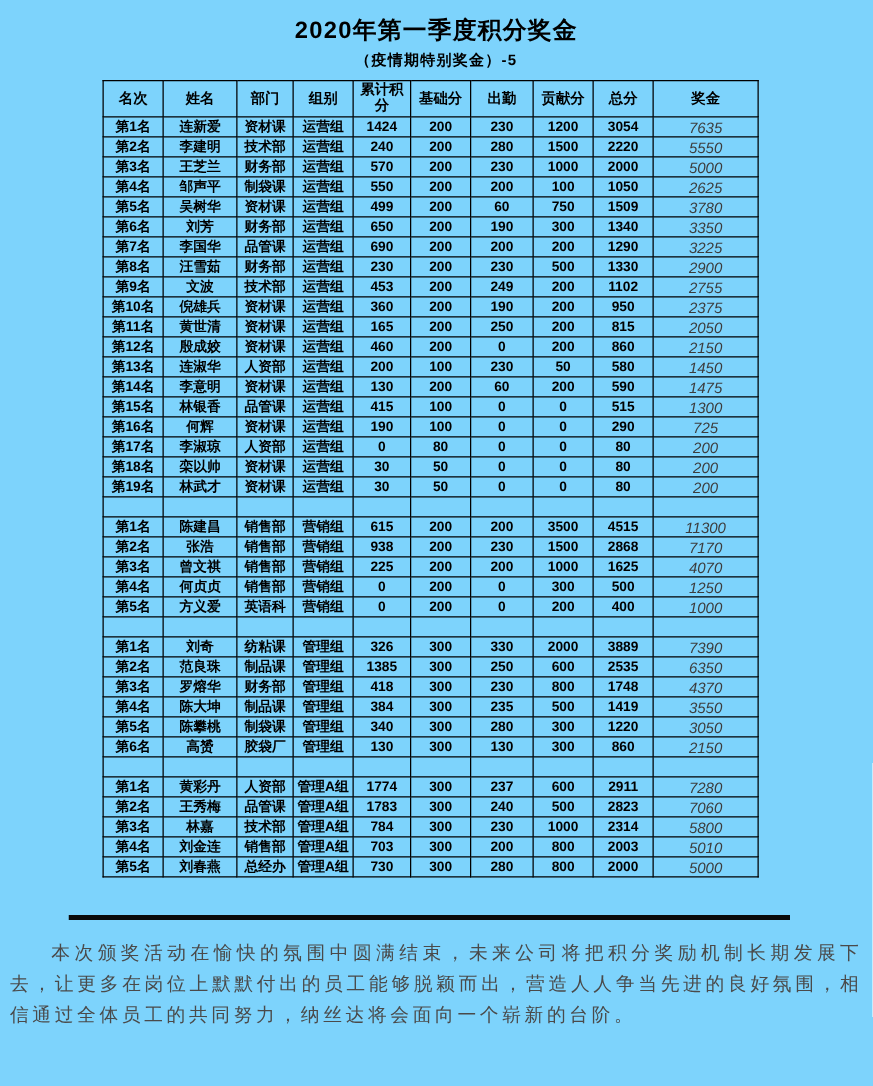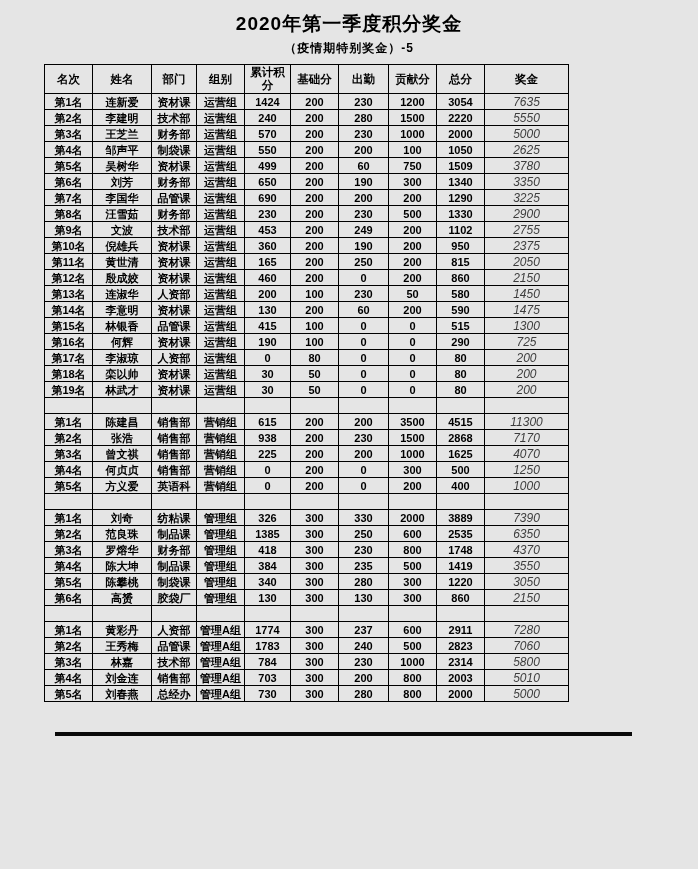--- a/index.html
+++ b/index.html
@@ -1,31 +1,31 @@
 <!DOCTYPE html>
 <html><head>
 <meta charset="utf-8">
 <style>
   * { margin:0; padding:0; box-sizing:border-box; }
   html,body { background:#ffffff; }
   body { width:698px; height:869px; font-family:"Liberation Sans", sans-serif; color:#000; }
-  .page { position:relative; width:698px; height:869px; background:#e5e5e5; overflow:hidden; }
+  .page { position:relative; width:698px; height:869px; background:#7dd3fc; overflow:hidden; }
 
   .title {
     margin-top:11px; text-align:center;
     font-size:19px; font-weight:700; letter-spacing:1px; color:#000;
   }
   .subtitle {
     margin-top:3px; text-align:center;
     font-size:12px; font-weight:700; letter-spacing:1px; color:#000;
   }
 
   table.bonus {
     border-collapse:collapse; table-layout:fixed;
-    width:524px; margin:7px 0 0 44px;
+    width:524px; margin:7px 0 0 82px;
   }
   table.bonus th, table.bonus td {
     border:1px solid #000; text-align:center; vertical-align:middle;
     overflow:hidden;
   }
   table.bonus th {
     height:29px; font-size:11.5px; font-weight:700; line-height:13px;
     white-space:normal; padding:0 1px;
   }
   table.bonus td {
@@ -535,14 +535,15 @@
           <td>280</td>
           <td>800</td>
           <td>2000</td>
           <td class="bonus-col">5000</td>
         </tr>
       </tbody>
   </table>
 
   <div class="rule"></div>
 
+  <p class="footer">本次颁奖活动在愉快的氛围中圆满结束，未来公司将把积分奖励机制长期发展下去，让更多在岗位上默默付出的员工能够脱颖而出，营造人人争当先进的良好氛围，相信通过全体员工的共同努力，纳丝达将会面向一个崭新的台阶。</p>
 
 </div>
 
 </body></html>

